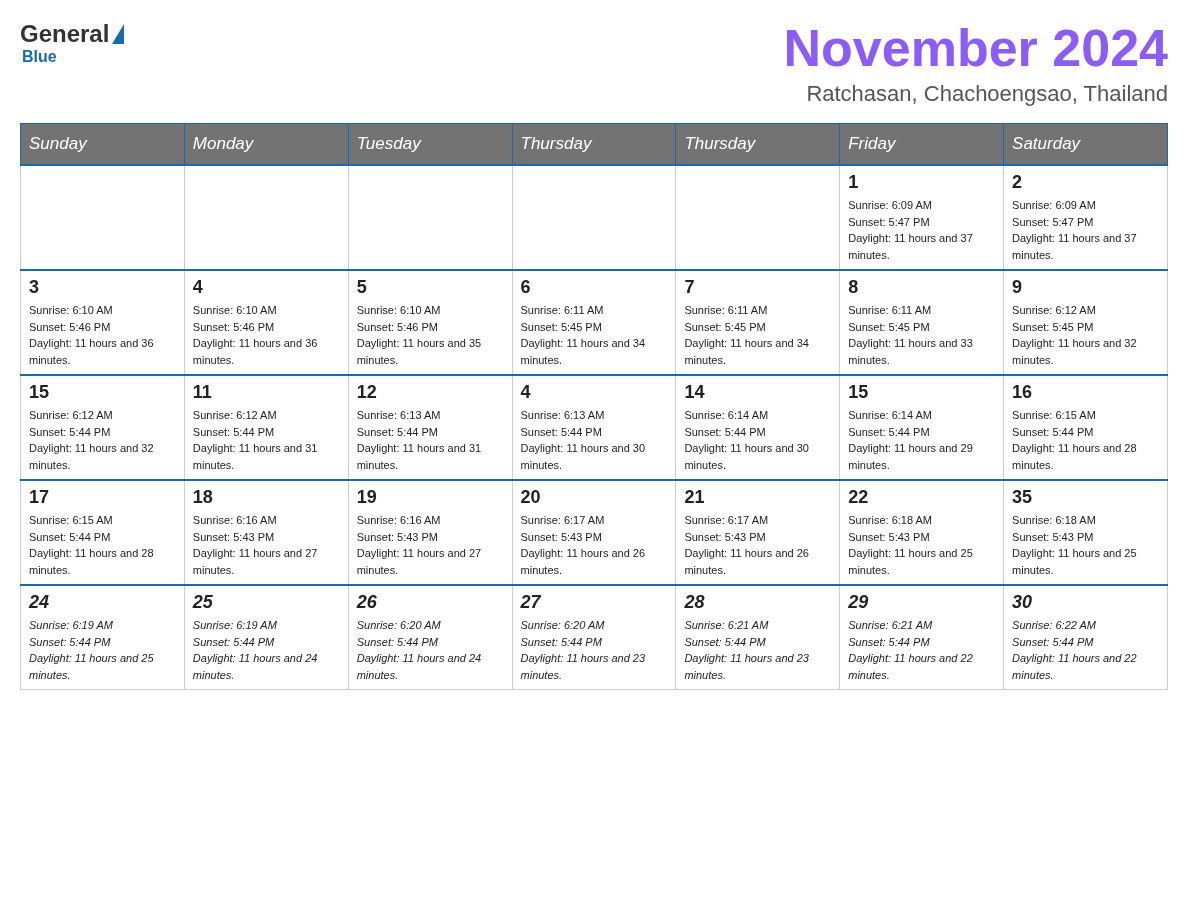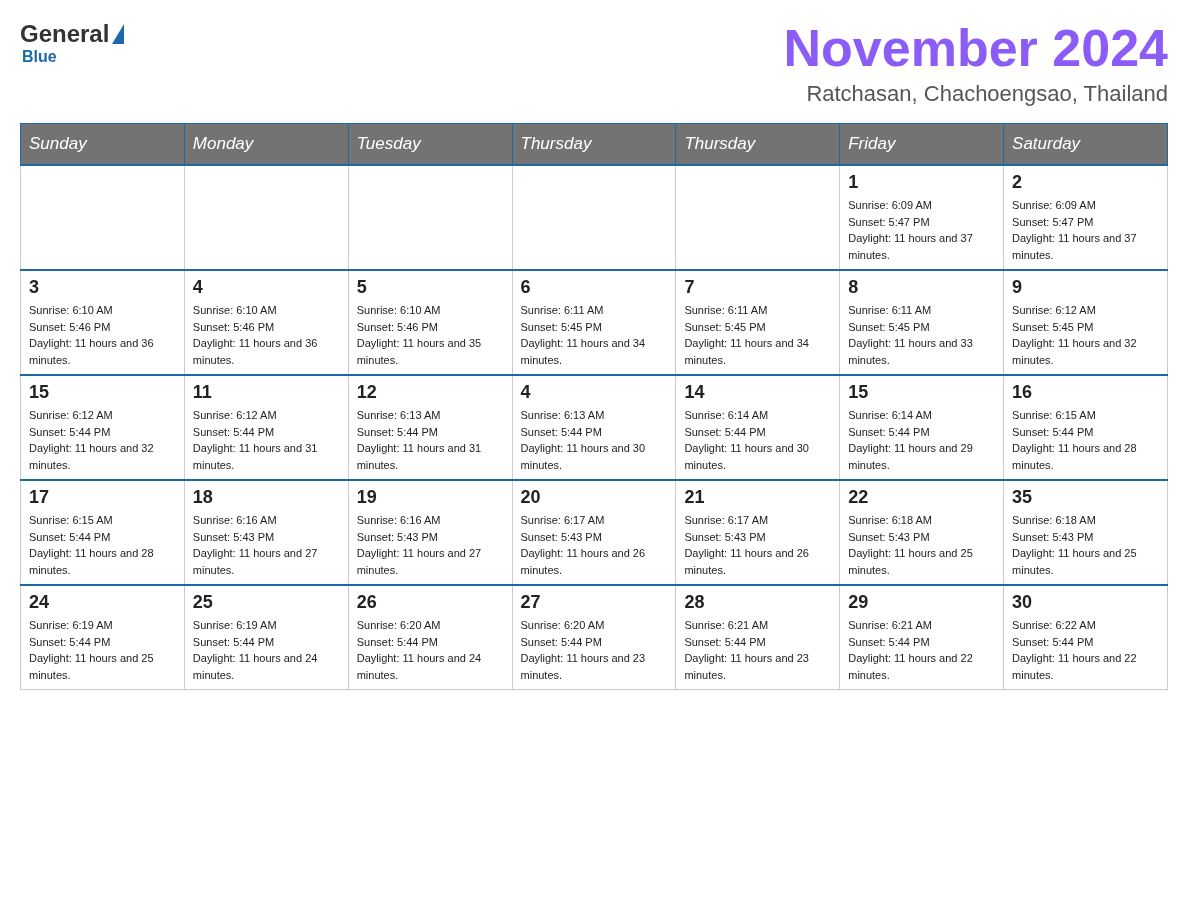--- a/index.html
+++ b/index.html
@@ -71,20 +71,21 @@
     .day-info {
       font-size: 11px;
       color: #222;
       line-height: 1.5;
     }
     .empty-cell {
       background: #fff;
     }
     .calendar tbody tr:last-child {
       border-bottom: none;
+      font-style: italic;
     }
     .logo-line1 {
       display: flex;
       align-items: center;
     }
     .logo-eneral {
       font-size: 24px;
       font-weight: bold;
       color: #333;
     }

